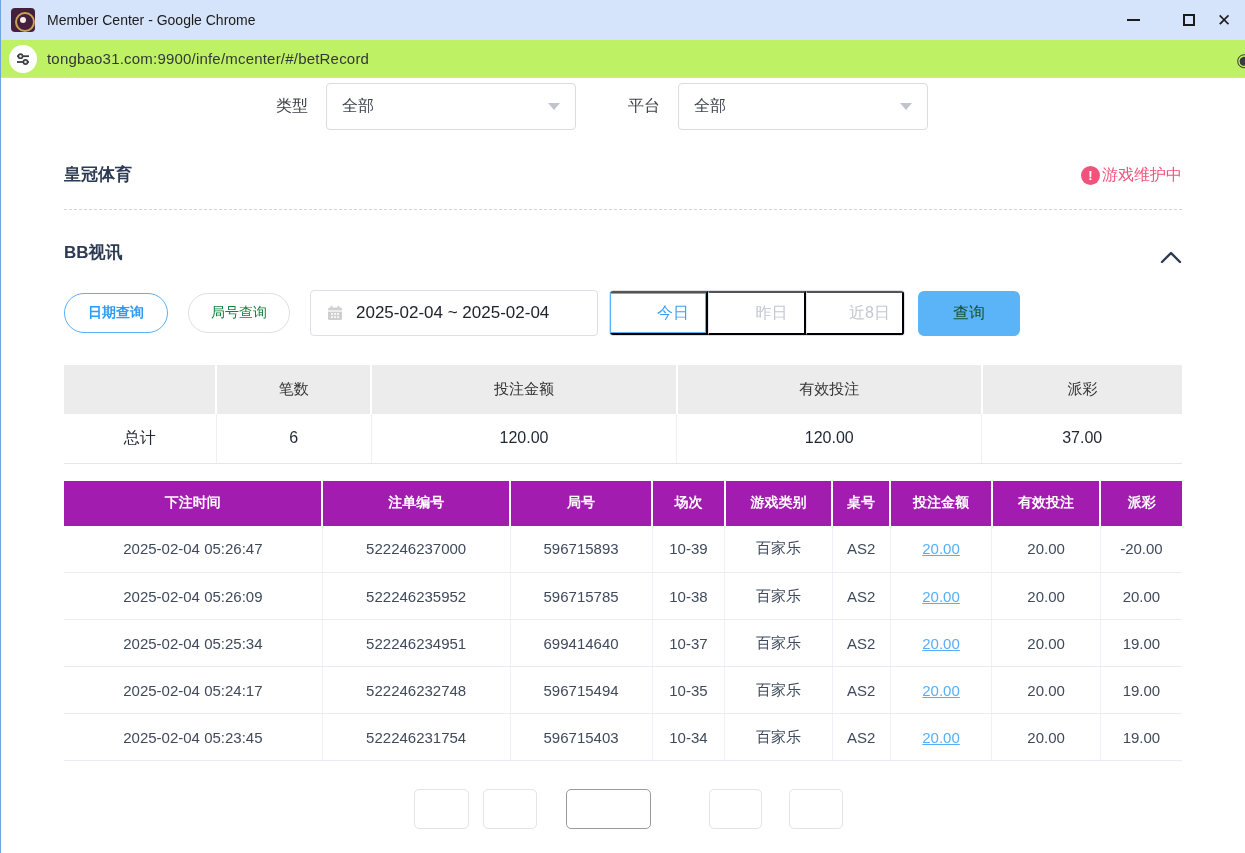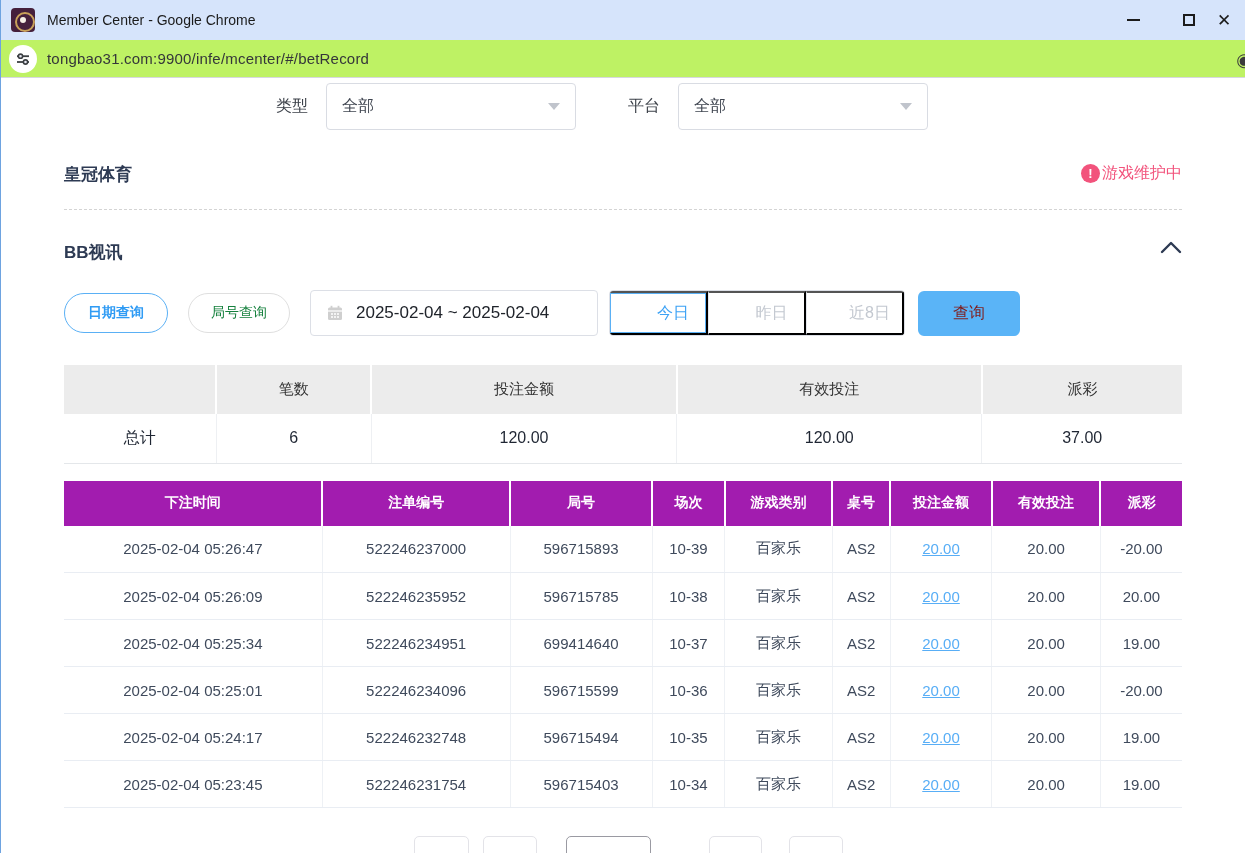--- a/index.html
+++ b/index.html
@@ -28,41 +28,41 @@
   
   .content { padding:0 63px; background:#fff; }
 
   .filter-row { margin-left:212px; display:flex; align-items:center; height:57px; }
   .filter-label { font-size:16px; color:#3a3f47; margin-right:18px; }
   .select { width:250px; height:47px; border:1px solid #d9dce3; border-radius:4px; display:flex; align-items:center; justify-content:space-between; padding:0 15px; background:#fff; cursor:pointer; }
   .select-value { font-size:16px; color:#3f4550; }
   .caret-down { width:0; height:0; border-left:6px solid transparent; border-right:6px solid transparent; border-top:7px solid #c0c4cc; }
   .filter-gap { width:52px; }
 
-  .section-row { display:flex; align-items:flex-start; justify-content:space-between; }
+  .section-row { display:flex; align-items:flex-end; justify-content:space-between; }
   .crown-row { margin-top:28px; }
   .section-title { font-size:17px; font-weight:bold; color:#2d3a53; }
   .maint-badge { display:flex; align-items:center; color:#f2537c; font-size:16px; }
   .excl-icon { width:19px; height:19px; border-radius:50%; background:#f2537c; color:#fff; font-size:13px; font-weight:bold; display:flex; align-items:center; justify-content:center; margin-right:2px; }
   .dashed-divider { margin-top:23px; border-top:1px dashed #d4d4d4; }
   .bb-row { margin-top:31px; }
   .chevron-up { cursor:pointer; display:flex; align-items:center; }
 
   .query-row { margin-top:26px; display:flex; align-items:center; }
   .pill { height:40px; border-radius:20px; background:#fff; font-size:14px; display:flex; align-items:center; justify-content:center; cursor:pointer; }
   .pill-active { width:104px; border:1px solid #5ab0f5; color:#2f9bf4; font-weight:bold; }
   .pill-plain { width:102px; margin-left:20px; border:1px solid #dfdfdf; color:#15803d; }
   .date-input { margin-left:20px; width:288px; height:46px; border:1px solid #dcdfe6; border-radius:4px; display:flex; align-items:center; padding:0 16px; cursor:pointer; background:#fff; }
   .cal-icon { margin-right:13px; display:flex; }
   .date-text { font-size:17px; color:#20242b; }
   .btn-group { margin-left:11px; display:flex; height:46px; border:1px solid #dcdfe6; border-radius:4px; overflow:hidden; }
   .seg { width:98px; display:flex; align-items:center; justify-content:center; font-size:16px; color:#c3c8d0; background:#fff; cursor:pointer; border-left:1px solid #e4e7ed;padding-left:30px; }
   .seg:first-child { border-left:none; }
   .seg-active { color:#3da2f5; box-shadow:inset 0 0 0 1px #5ab0f5; border-left:none; }
-  .search-btn { margin-left:13px; width:102px; height:45px; background:#5ab4f7; border:none; border-radius:6px; color:#7f1d1d; font-size:16px; cursor:pointer; }
+  .search-btn { margin-left:13px; width:102px; height:45px; background:#5ab4f7; border:none; border-radius:6px; color:#14532d; font-size:16px; cursor:pointer; }
 
   
   table { border-collapse:collapse; width:100%; table-layout:fixed; }
   .summary-table { margin-top:29px; }
   .summary-table th { height:49px; background:#ececec; font-size:15px; font-weight:normal; color:#333; border-left:2px solid #fff; }
   .summary-table th:first-child { border-left:none; }
   .summary-table td { height:49px; text-align:center; font-size:16px; color:#1f2633; border-bottom:1px solid #e4e7ea; border-left:1px solid #eef0f3; background:#fff; }
   .summary-table td:first-child { border-left:none; }
 
   
@@ -261,31 +261,20 @@
             <td>522246234951</td>
             <td>699414640</td>
             <td>10-37</td>
             <td>百家乐</td>
             <td>AS2</td>
             <td><a class="cell-link">20.00</a></td>
             <td>20.00</td>
             <td>19.00</td>
           </tr>
           <tr>
-            <td>2025-02-04 05:25:01</td>
-            <td>522246234096</td>
-            <td>596715599</td>
-            <td>10-36</td>
-            <td>百家乐</td>
-            <td>AS2</td>
-            <td><a class="cell-link">20.00</a></td>
-            <td>20.00</td>
-            <td class="neg">-20.00</td>
-          </tr>
-          <tr>
             <td>2025-02-04 05:24:17</td>
             <td>522246232748</td>
             <td>596715494</td>
             <td>10-35</td>
             <td>百家乐</td>
             <td>AS2</td>
             <td><a class="cell-link">20.00</a></td>
             <td>20.00</td>
             <td>19.00</td>
           </tr>

